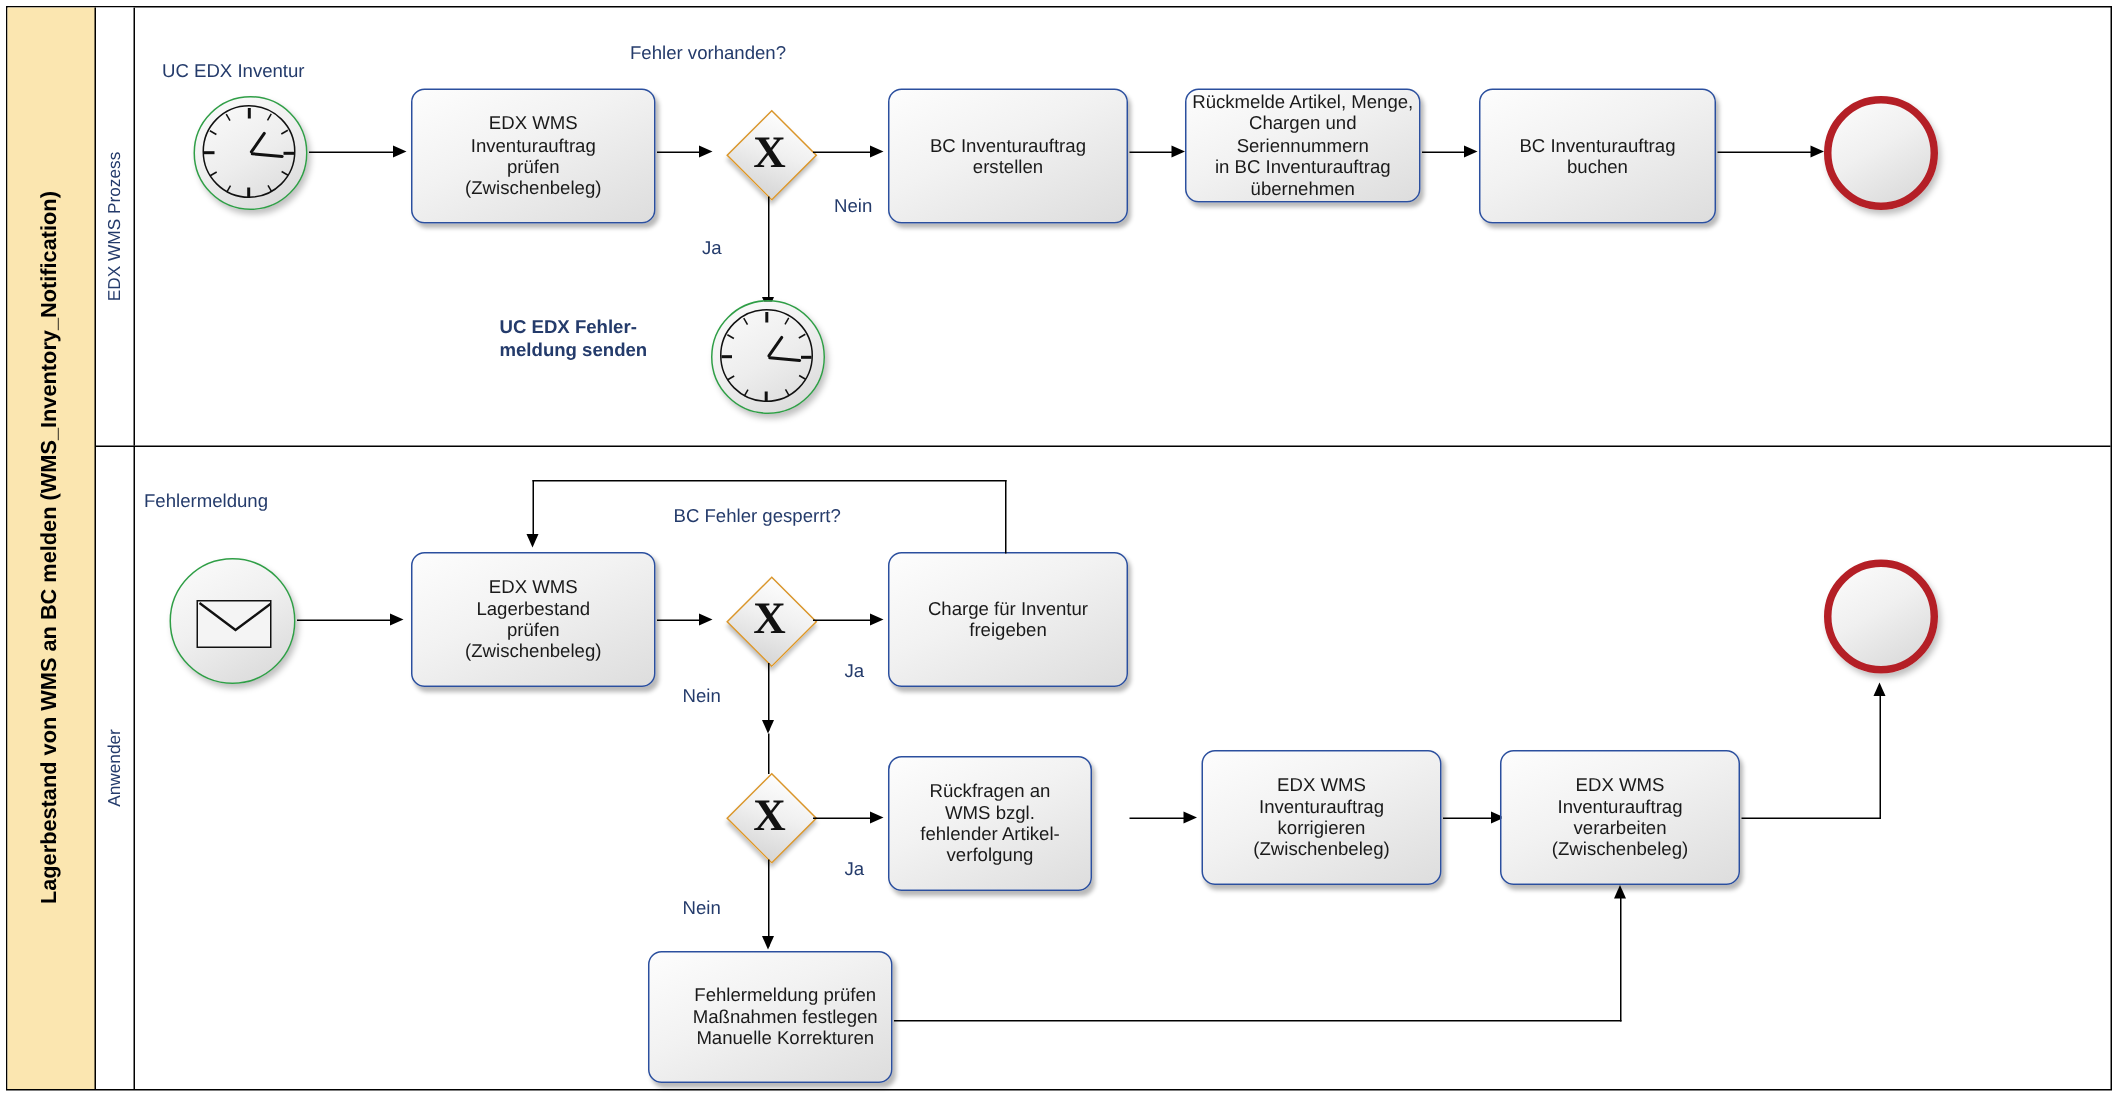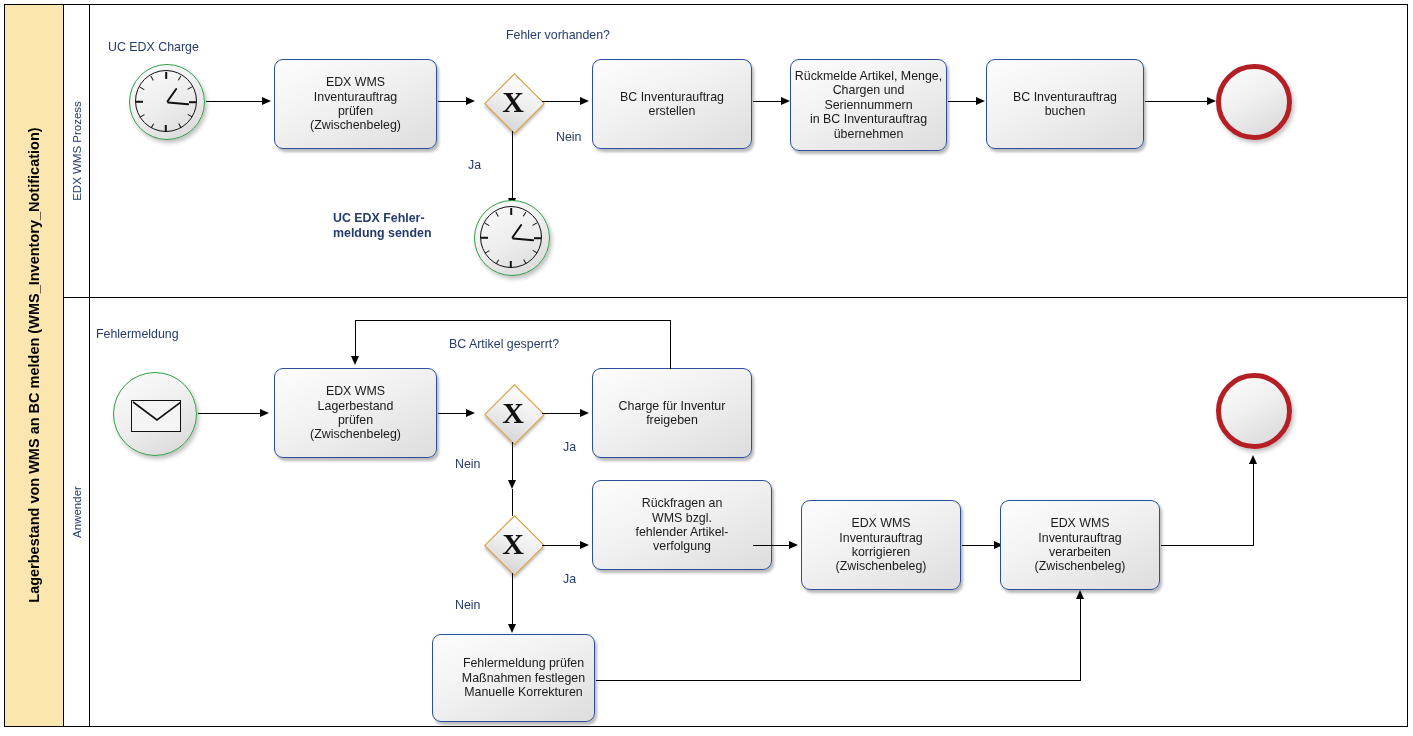--- a/index.html
+++ b/index.html
@@ -48,21 +48,21 @@
       background:linear-gradient(150deg,#fafafa 0%,#ededed 55%,#dcdcdc 100%);}
   .tick{position:absolute;left:50%;top:0;width:1.4px;height:5px;background:#111;transform-origin:50% 1100%;}
   .tick.major{height:7px;width:1.6px;}
   .hand{position:absolute;background:#111;transform-origin:bottom center;border-radius:1px;}
 
   .envelope{position:absolute;border:1.6px solid #111;background:#f4f4f4;box-sizing:border-box;overflow:hidden;}
   .envelope:before,.envelope:after{content:"";position:absolute;top:0;width:0;height:0;}
 
   
   .lbl{position:absolute;font-size:12.4px;color:#243b6b;line-height:1.2;white-space:pre-line;}
-  .lbl.c{text-align:right;}
+  .lbl.c{text-align:left;}
   .lbl.r{text-align:right;}
 
   
   .ln{position:absolute;background:#000;}
   .lnh{height:1.3px;}
   .lnv{width:1.3px;}
   .arr{position:absolute;width:0;height:0;}
   .arr.r{border-top:4.6px solid transparent;border-bottom:4.6px solid transparent;border-left:9px solid #000;}
   .arr.d{border-left:4.6px solid transparent;border-right:4.6px solid transparent;border-top:9px solid #000;}
   .arr.u{border-left:4.6px solid transparent;border-right:4.6px solid transparent;border-bottom:9px solid #000;}
@@ -83,21 +83,21 @@
       <div class="lane-header-txt">EDX WMS Prozess</div>
     </div>
 
     <div class="lane-header" id="lane2-header">
       <div class="lane-header-txt">Anwender</div>
     </div>
 
     <div class="lane-divider"></div>
   </div>
 
-  <div class="lbl" style="left:108px;top:40px;width:160px;">UC EDX Charge</div>
+  <div class="lbl" style="left:108px;top:40px;width:160px;">UC EDX Inventur</div>
 
   <div class="ev start" style="left:129px;top:64px;width:76px;height:76px;">
     <div class="clockface" id="clk1" style="left:5px;top:5px;width:62px;height:62px;">
         <div class="tick major" style="height: 7px; transform-origin: 50% 30px; transform: translateX(-50%) rotate(0deg); top: 1px;"></div>
         <div class="tick" style="height: 5px; transform-origin: 50% 30px; transform: translateX(-50%) rotate(30deg); top: 1px;"></div>
         <div class="tick" style="height: 5px; transform-origin: 50% 30px; transform: translateX(-50%) rotate(60deg); top: 1px;"></div>
         <div class="tick major" style="height: 7px; transform-origin: 50% 30px; transform: translateX(-50%) rotate(90deg); top: 1px;"></div>
         <div class="tick" style="height: 5px; transform-origin: 50% 30px; transform: translateX(-50%) rotate(120deg); top: 1px;"></div>
         <div class="tick" style="height: 5px; transform-origin: 50% 30px; transform: translateX(-50%) rotate(150deg); top: 1px;"></div>
         <div class="tick major" style="height: 7px; transform-origin: 50% 30px; transform: translateX(-50%) rotate(180deg); top: 1px;"></div>
@@ -140,21 +140,21 @@
   <div class="lbl" style="left:468px;top:158px;">Ja</div>
 
   <div class="task" style="left:592px;top:59px;width:160px;height:90px;">
     <span>BC Inventurauftrag
 erstellen</span>
   </div>
 
   <div class="ln lnh" style="left:753px;top:101px;width:32px;"></div>
   <div class="arr r" style="left:781px;top:97px;"></div>
 
-  <div class="task overflow" style="left:790px;top:59px;width:157px;height:92px;">
+  <div class="task overflow" style="left:790px;top:59px;width:157px;height:76px;">
     <span>Rückmelde Artikel, Menge,
 Chargen und
 Seriennummern
 in BC Inventurauftrag
 übernehmen</span>
   </div>
 
   <div class="ln lnh" style="left:948px;top:101px;width:32px;"></div>
   <div class="arr r" style="left:976px;top:97px;"></div>
 
@@ -206,21 +206,21 @@
   <div class="task" style="left:274px;top:368px;width:163px;height:90px;">
     <span>EDX WMS
 Lagerbestand
 prüfen
 (Zwischenbeleg)</span>
   </div>
 
   <div class="ln lnh" style="left:438px;top:413px;width:32px;"></div>
   <div class="arr r" style="left:466px;top:409px;"></div>
 
-  <div class="lbl" style="left:449px;top:337px;">BC Artikel gesperrt?</div>
+  <div class="lbl" style="left:449px;top:337px;">BC Fehler gesperrt?</div>
 
   <div class="gw" style="left:484px;top:384px;">
     <div class="dia"></div>
     <div class="x">X</div>
   </div>
 
   <div class="ln lnh" style="left:542px;top:413px;width:40px;"></div>
   <div class="arr r" style="left:580px;top:409px;"></div>
   <div class="lbl" style="left:563px;top:440px;">Ja</div>
 
@@ -247,21 +247,21 @@
   <div class="ln lnv" style="left:512px;top:489px;height:27px;"></div>
 
   <div class="ln lnh" style="left:542px;top:545px;width:40px;"></div>
   <div class="arr r" style="left:580px;top:541px;"></div>
   <div class="lbl" style="left:563px;top:572px;">Ja</div>
 
   <div class="ln lnv" style="left:512px;top:573px;height:58px;"></div>
   <div class="arr d" style="left:508px;top:624px;"></div>
   <div class="lbl" style="left:455px;top:598px;">Nein</div>
 
-  <div class="task" style="left:592px;top:480px;width:180px;height:90px;">
+  <div class="task" style="left:592px;top:504px;width:136px;height:90px;">
     <span>Rückfragen an
 WMS bzgl.
 fehlender Artikel-
 verfolgung</span>
   </div>
 
   <div class="ln lnh" style="left:753px;top:545px;width:40px;"></div>
   <div class="arr r" style="left:789px;top:541px;"></div>
 
   <div class="task" style="left:801px;top:500px;width:160px;height:90px;">

